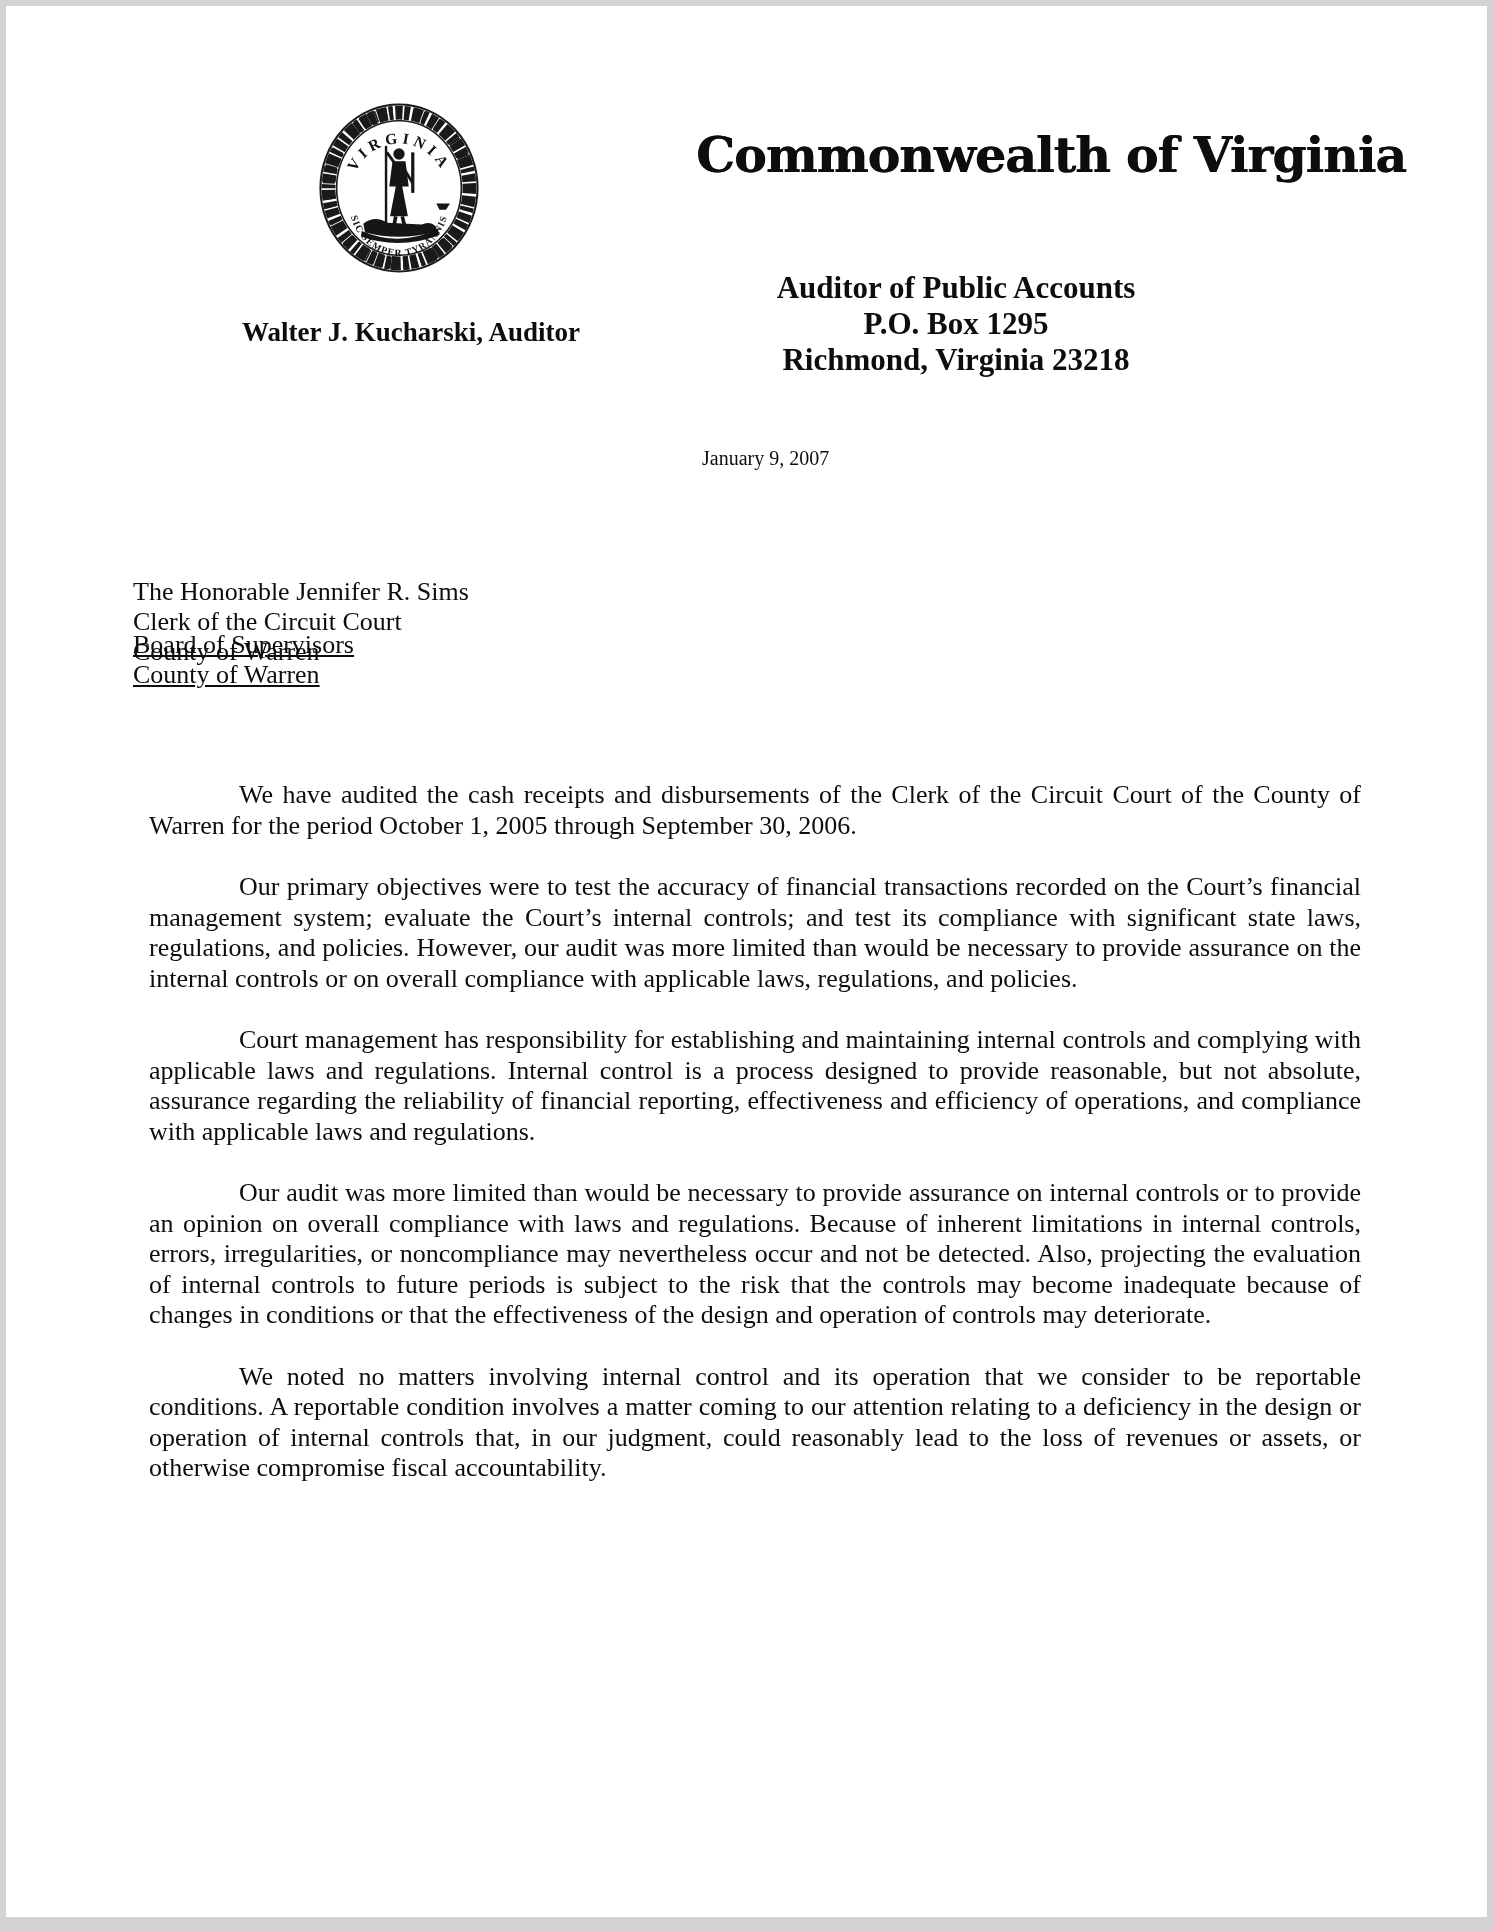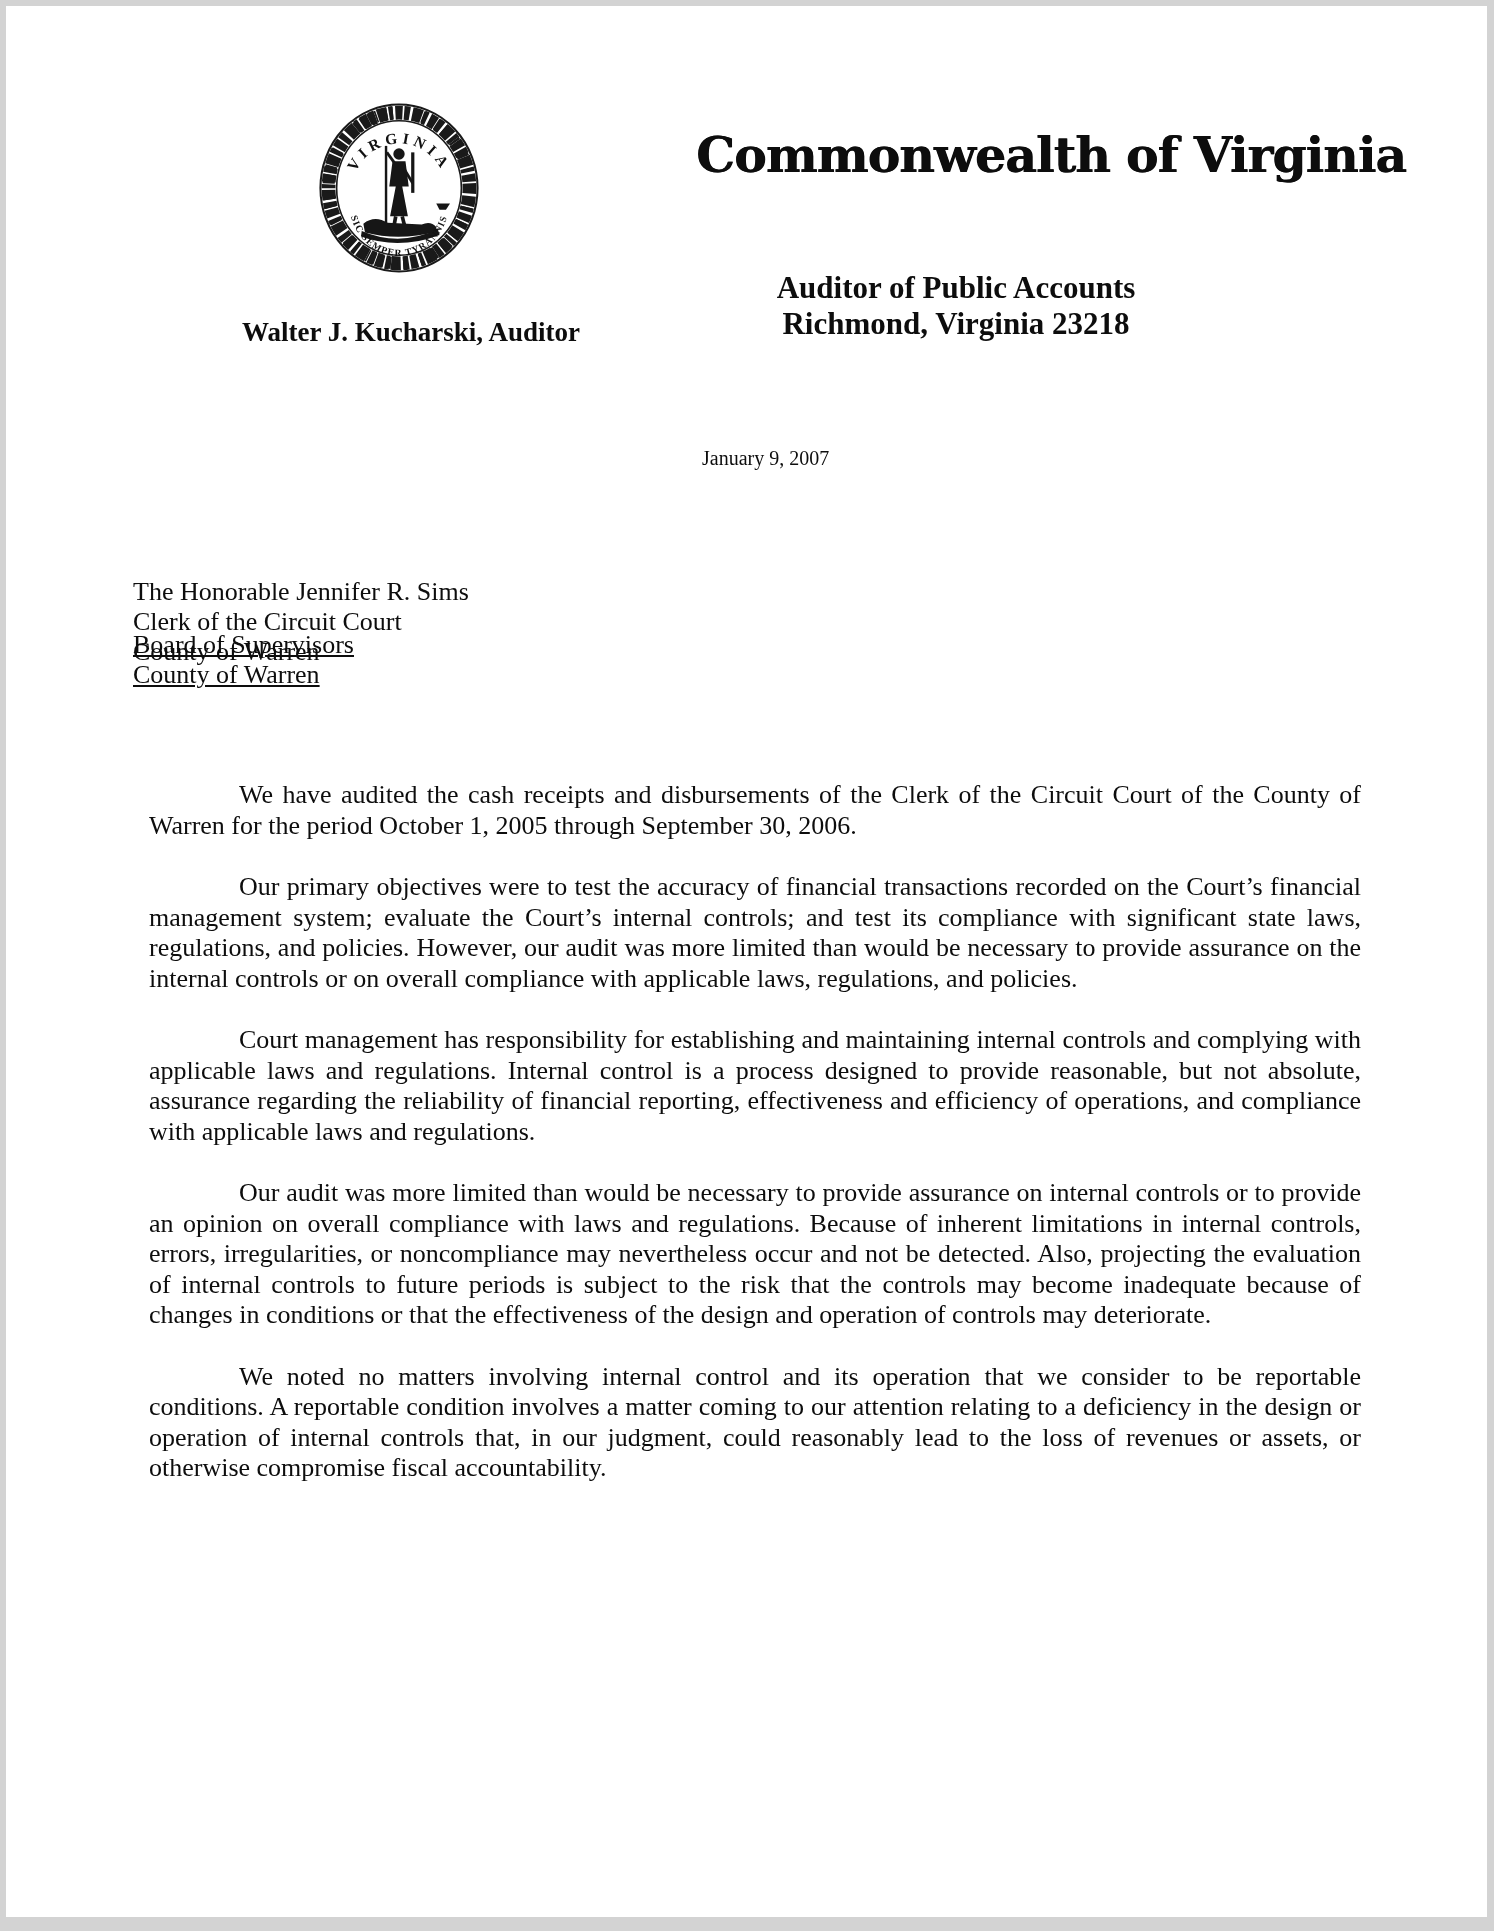--- a/index.html
+++ b/index.html
@@ -128,20 +128,21 @@
       </g>
       <text font-size="12" font-weight="bold" letter-spacing="1.4" fill="#111111" font-family="'Liberation Serif', serif">
         <textPath href="#arcBottom" startOffset="50%" text-anchor="middle">SIC SEMPER TYRANNIS</textPath>
       </text>
     </svg>
 
     <div class="org-title">Commonwealth of Virginia</div>
 
     <div class="office-block">
       <div>Auditor of Public Accounts</div>
+      <div>P.O. Box 1295</div>
       <div>Richmond, Virginia 23218</div>
     </div>
 
     <div class="auditor-name">Walter J. Kucharski, Auditor</div>
 
     <div class="letter-date">January 9, 2007</div>
 
     <div class="recipient-block first">
       <div>The Honorable Jennifer R. Sims</div>
       <div>Clerk of the Circuit Court</div>

